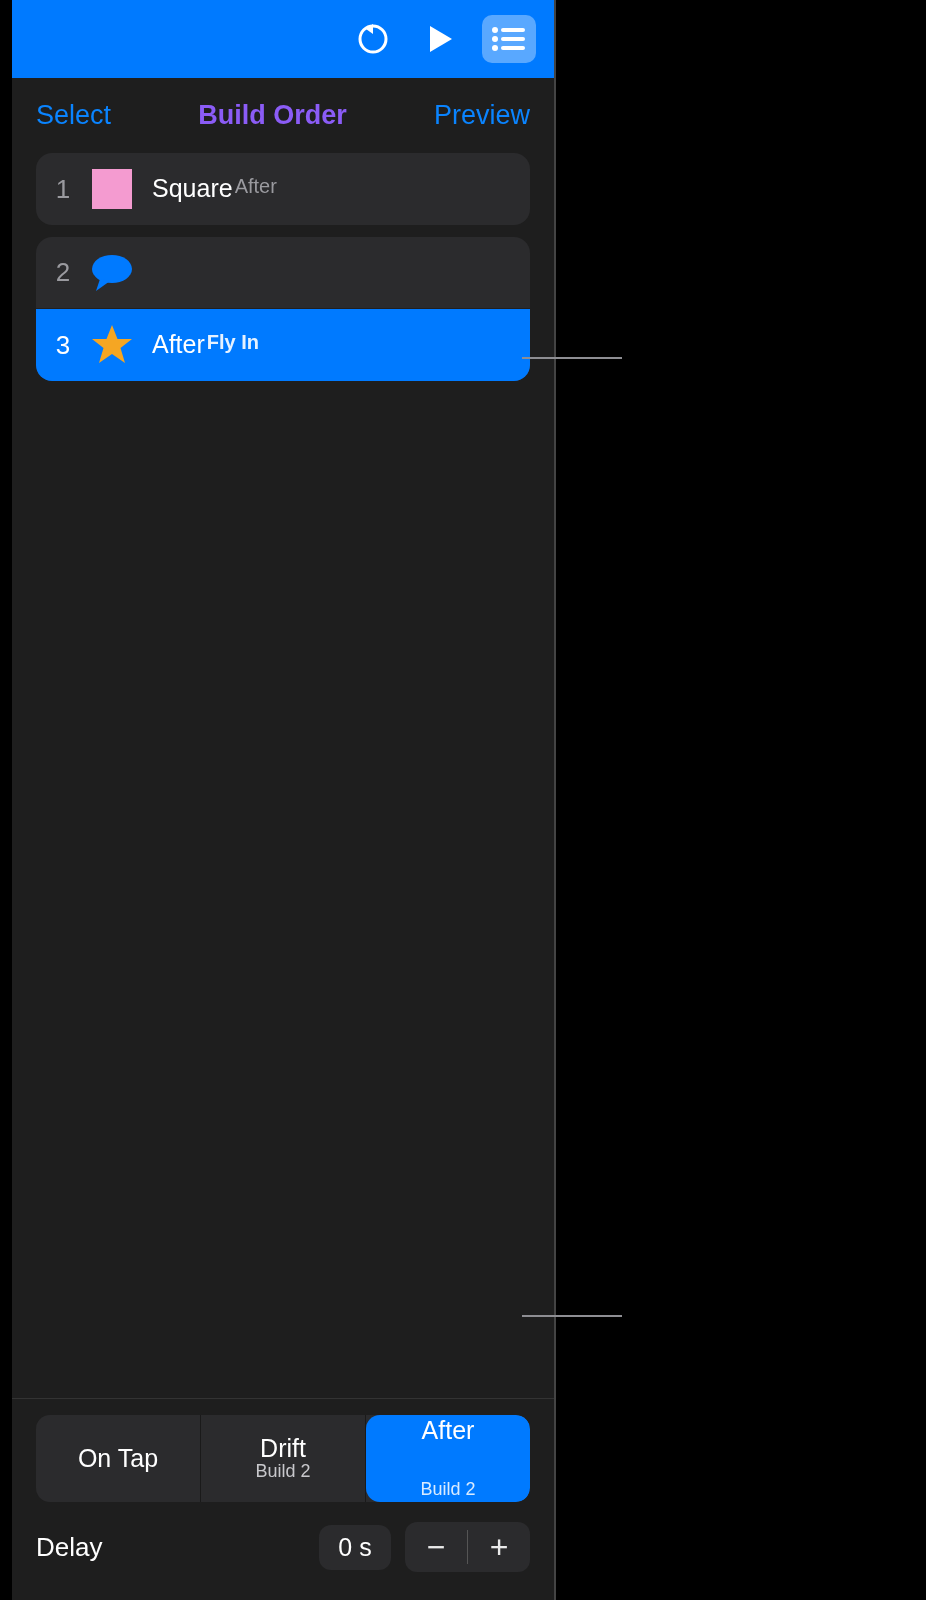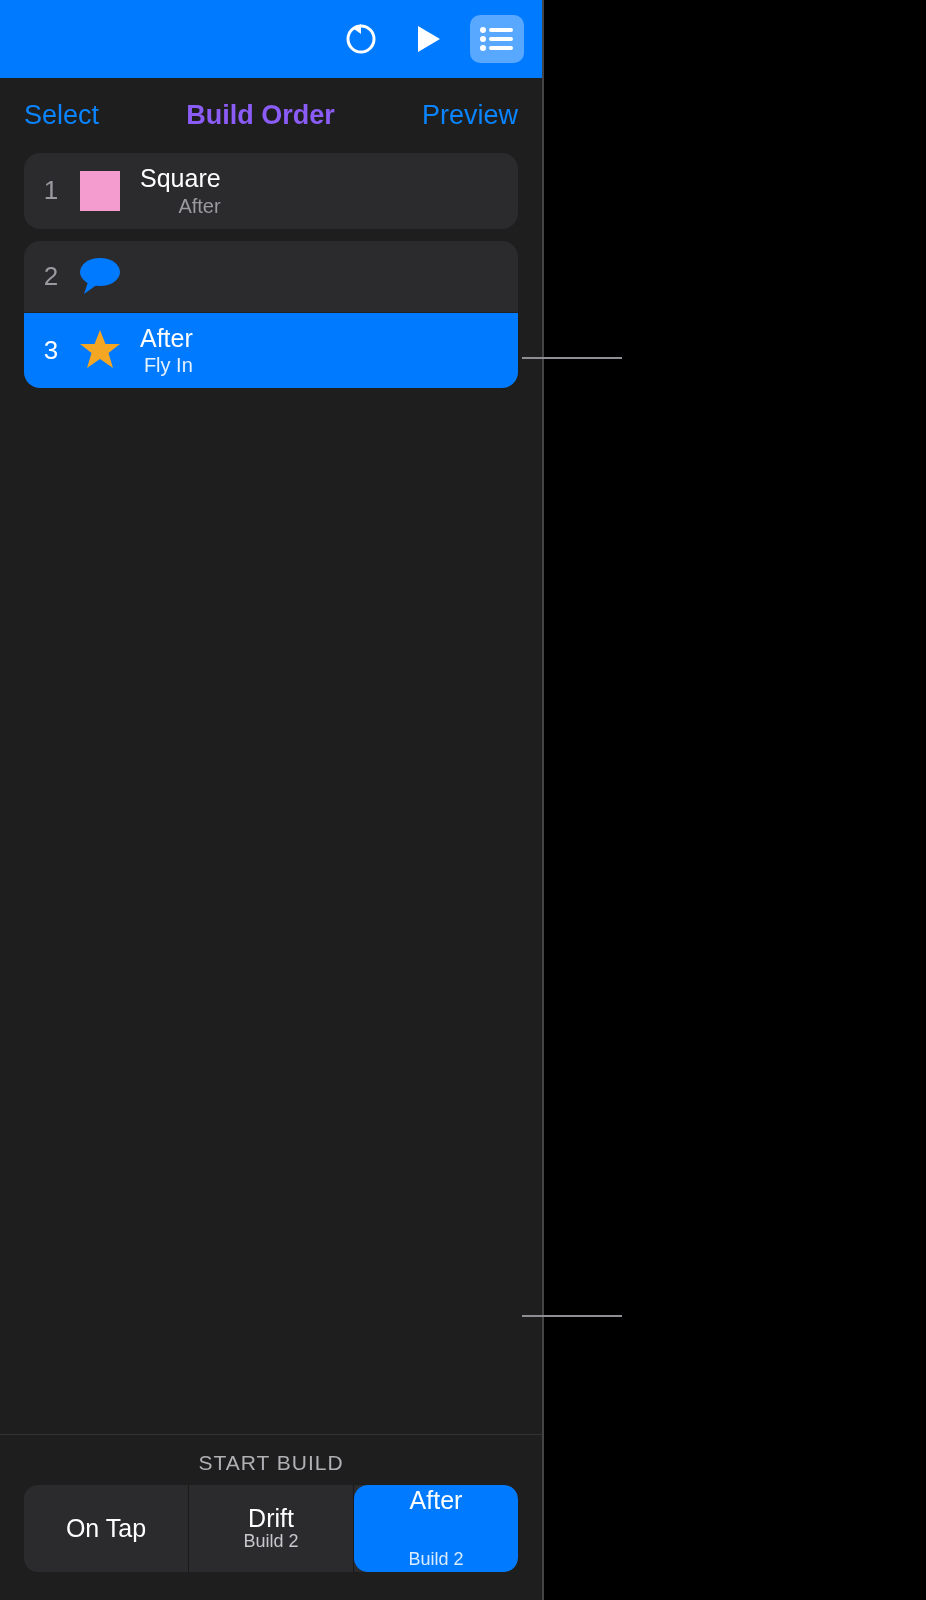--- a/index.html
+++ b/index.html
@@ -1,19 +1,19 @@
 <!DOCTYPE html>
 <html><head>
 <meta charset="utf-8">
 <style>
   * { margin: 0; padding: 0; box-sizing: border-box; }
   html, body { width: 926px; height: 1600px; background: #000; font-family: -apple-system, "Helvetica Neue", Arial, sans-serif; }
   .panel {
     position: absolute;
-    left: 0; top: 0;
+    left: 12px; top: 0;
     width: 544px; height: 1600px;
     background: #1e1e1e;
     display: flex;
     flex-direction: column;
     border-right: 2px solid #444;
   }
   
   .toolbar {
     height: 78px;
     background: #007aff;
@@ -77,24 +77,24 @@
     font-size: 26px;
     width: 18px;
     text-align: center;
   }
   .build-item.selected .bi-num { color: #fff; }
   .bi-icon {
     width: 44px; height: 44px;
     display: flex; align-items: center; justify-content: center;
     flex: 0 0 44px;
   }
-  .bi-text { display: flex; flex-direction: column; gap: 2px; text-align: right; }
+  .bi-text { display: flex; flex-direction: row; gap: 2px; }
   .bi-title { color: #fff; font-size: 25px; line-height: 1.1; }
   .bi-sub { color: #9a9a9f; font-size: 20px; line-height: 1.1; }
-  .build-item.selected .bi-sub { color: rgba(255,255,255,0.9); }
+  .build-item.selected .bi-sub { color: rgba(255,255,255,0.9); font-weight: bold; }
 
   
   .sq-pink { width: 40px; height: 40px; background: #f49bd0; }
   
   
 
   .spacer { flex: 1; }
 
   
   .bottom {
@@ -243,33 +243,41 @@
           <span class="bi-sub">Fly In</span>
         </span>
       </div>
     </div>
 
   </div>
 
   <div class="spacer"></div>
 
   <div class="bottom">
-    <div class="start-label">START BUILD</div>
     <div class="seg">
       <div class="seg-opt">
         <span class="seg-main">On Tap</span>
       </div>
       <div class="seg-opt">
         <span class="seg-main">Drift</span>
         <span class="seg-sub">Build 2</span>
       </div>
       <div class="seg-opt selected">
         <span class="seg-main">After</span>
         <span class="seg-sub">Build 2</span>
       </div>
     </div>
 
+    <div class="delay-row">
+      <span class="delay-label">Delay</span>
+      <span class="delay-val">0 s</span>
+      <span class="stepper">
+        <span class="stepper-btn">−</span>
+        <span class="stepper-div"></span>
+        <span class="stepper-btn">+</span>
+      </span>
+    </div>
   </div>
 
 </div>
 
 <div class="callout-line" style="left:522px; top:357px; width:100px;"></div>
 <div class="callout-line" style="left:522px; top:1315px; width:100px;"></div>
 
 </body></html>

